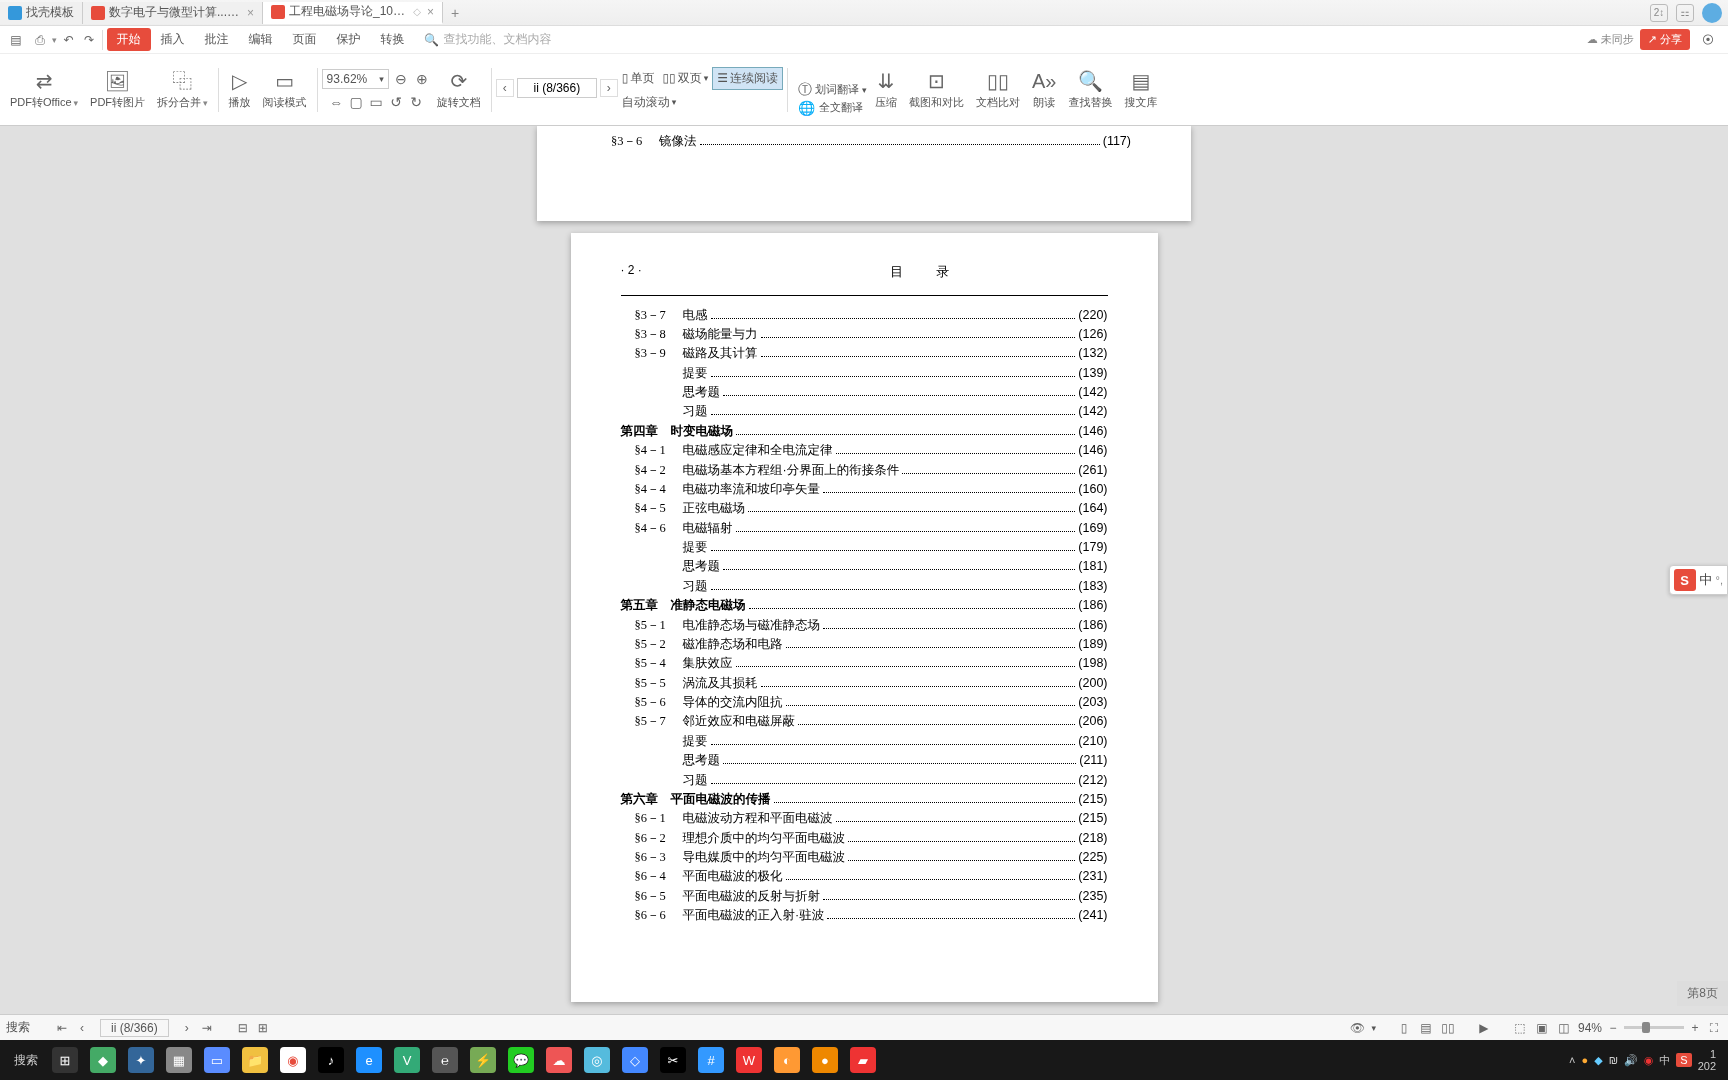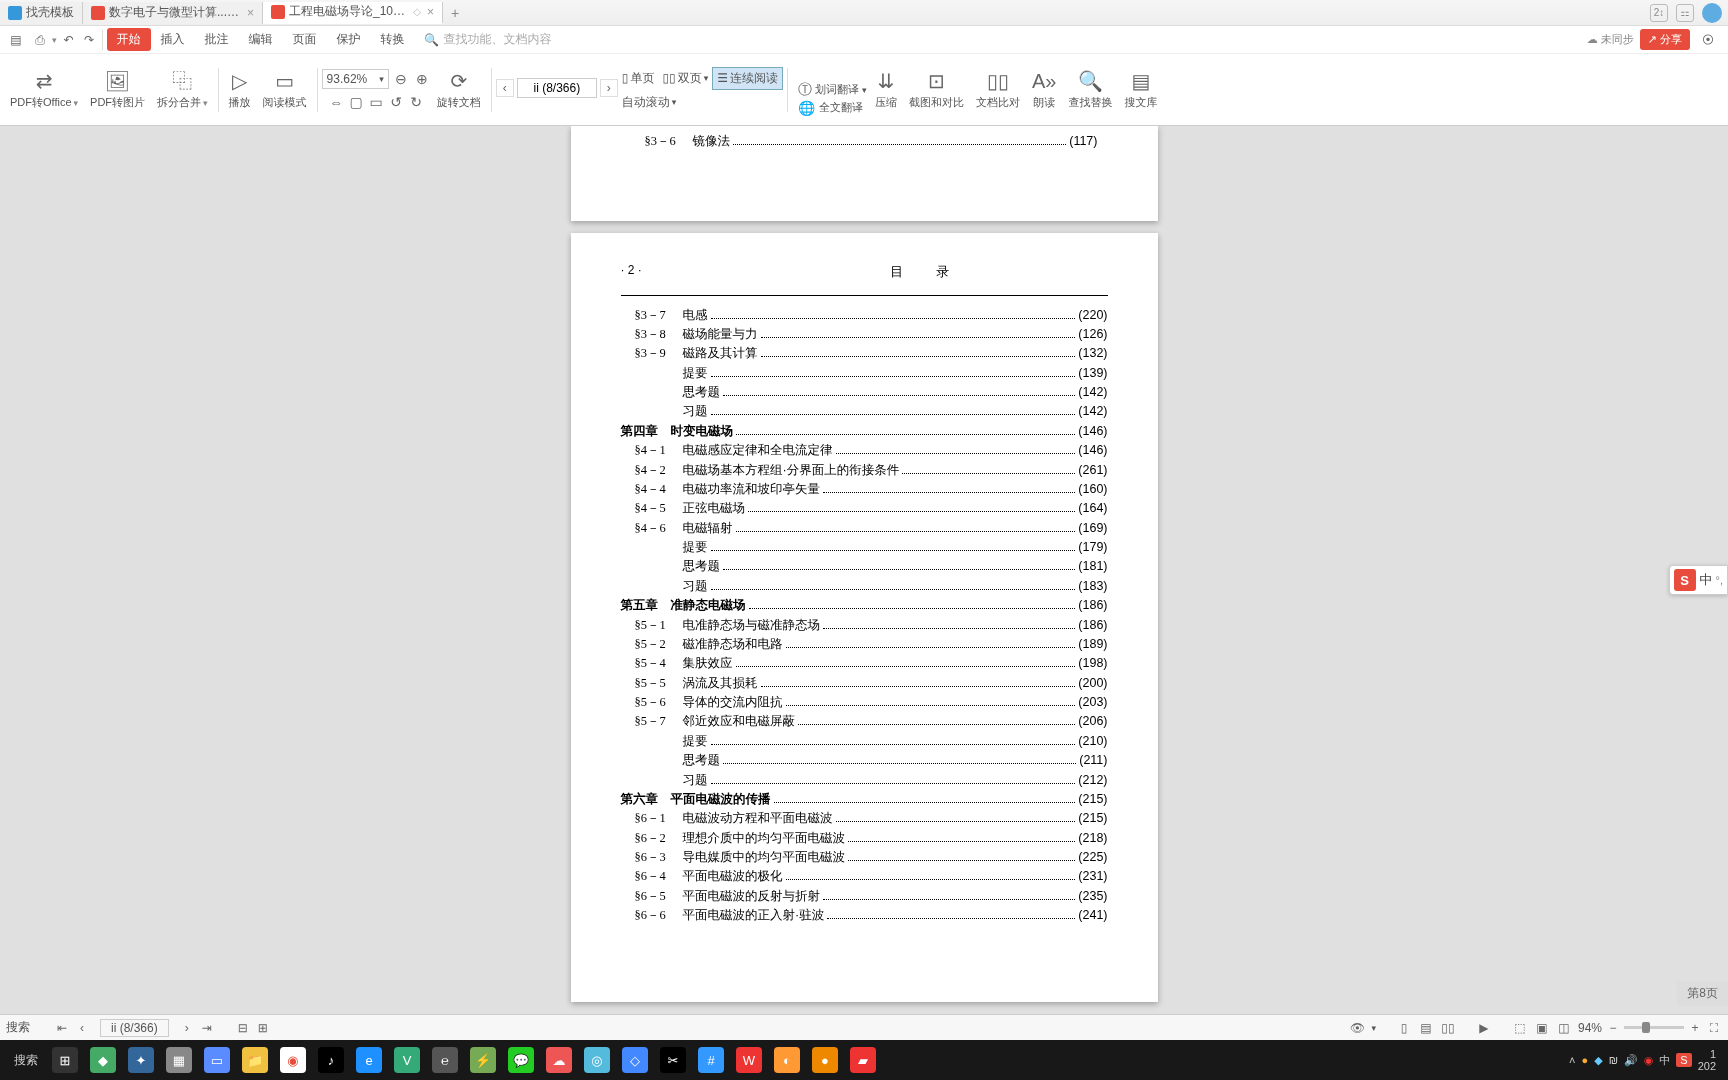--- a/index.html
+++ b/index.html
@@ -43,21 +43,21 @@
 .navpage input { width: 80px; text-align: center; font-size: 12px; border: 1px solid #ccc; padding: 2px; }
 .navbtn { width: 18px; height: 18px; display: flex; align-items: center; justify-content: center; font-size: 12px; color: #666; cursor: pointer; border: 1px solid #ddd; }
 .viewmode { display: flex; align-items: center; }
 .viewmode .vm { display: flex; align-items: center; gap: 2px; padding: 2px 4px; font-size: 12px; cursor: pointer; }
 .viewmode .vm.active { background: #d0e4f5; border: 1px solid #7ab; }
 
 
 .docarea { position: absolute; top: 126px; left: 0; right: 0; bottom: 40px; background: #e0e0e0; overflow: hidden; display: flex; justify-content: center; }
 .pagecol { display: flex; flex-direction: column; align-items: center; }
 .page { background: #fff; box-shadow: 0 2px 6px rgba(0,0,0,.3); margin-bottom: 12px; position: relative; }
-.page.p1 { width: 587px; height: 100px; text-decoration: underline; }
+.page.p1 { width: 654px; height: 100px; text-decoration: underline; }
 .page.p2 { width: 587px; height: 810px; padding: 30px 50px; font-family: "SimSun", serif; }
 .toc-head { display: flex; justify-content: space-between; font-size: 13px; margin-bottom: 14px; }
 .toc-head .pnum { font-size: 12px; }
 .toc-head .title { letter-spacing: 10px; margin-left: 100px; }
 .toc-line { font-size: 12.5px; display: flex; align-items: baseline; line-height: 1.55; white-space: nowrap; }
 .toc-line .sec { width: 48px; font-family: "SimSun", serif; }
 .toc-line .txt { }
 .toc-line .dots { flex: 1; border-bottom: 1px dotted #000; margin: 0 3px 3px 3px; }
 .toc-line .pg { }
 .toc-line.chapter .sec { font-weight: bold; width: 50px; }

